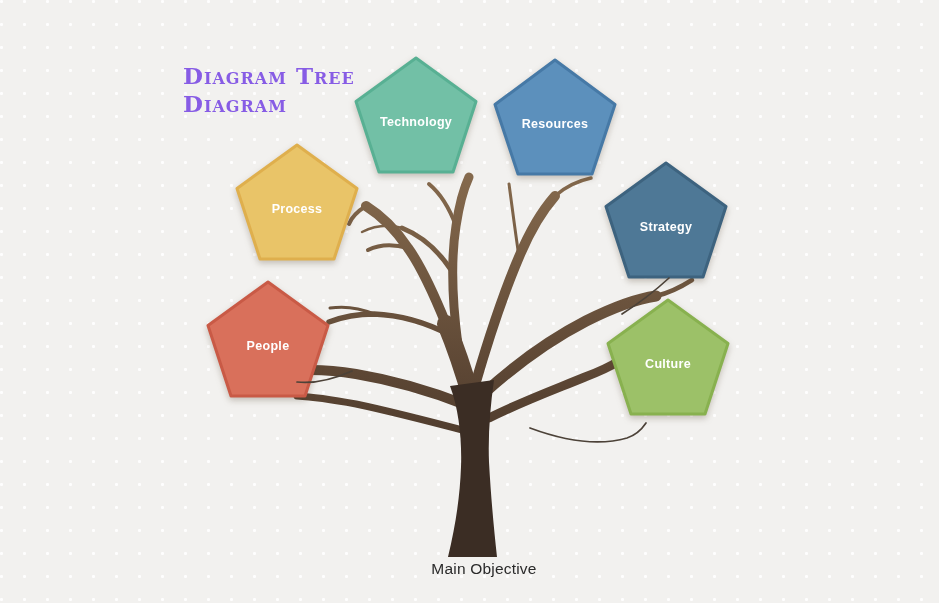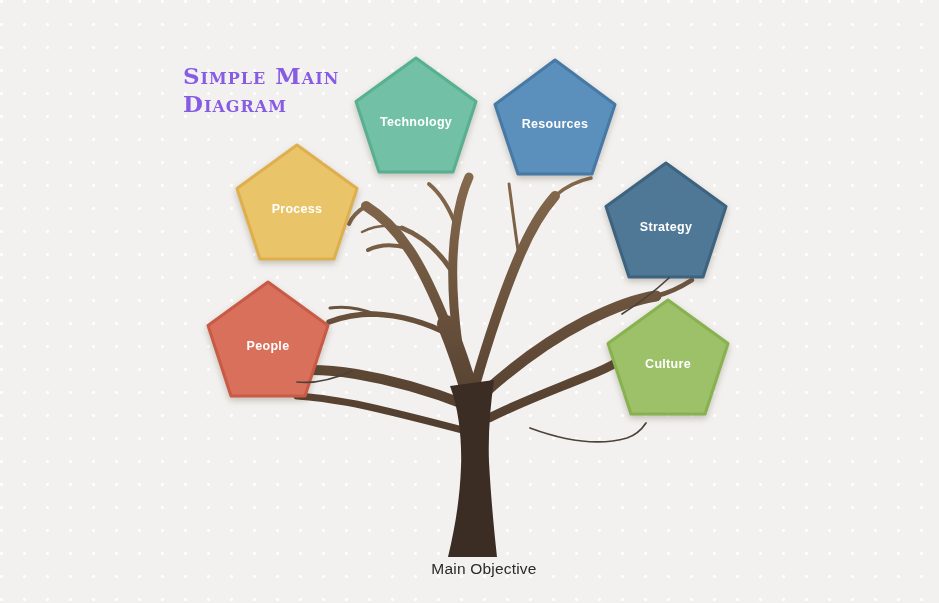--- a/index.html
+++ b/index.html
@@ -28,21 +28,21 @@
   .root-label{
     font-family:"Liberation Sans",sans-serif;font-size:15.5px;font-weight:500;
     text-anchor:middle;letter-spacing:0.2px;
   }
 </style>
 </head>
 <body>
 
 <div class="canvas">
 
-  <div class="title" style="color: rgb(135, 92, 229);">Simple Main
+  <div class="title" style="color: rgb(135, 92, 229);">Diagram Tree
 Diagram</div>
 
   <svg class="tree-svg" width="939" height="603" viewBox="0 0 939 603">
     <defs>
       <linearGradient id="bark" gradientUnits="userSpaceOnUse" x1="0" y1="560" x2="0" y2="150">
         <stop offset="0" stop-color="#382B22"></stop>
         <stop offset="0.45" stop-color="#5C4634"></stop>
         <stop offset="1" stop-color="#8A6E50"></stop>
       </linearGradient>
     </defs>

